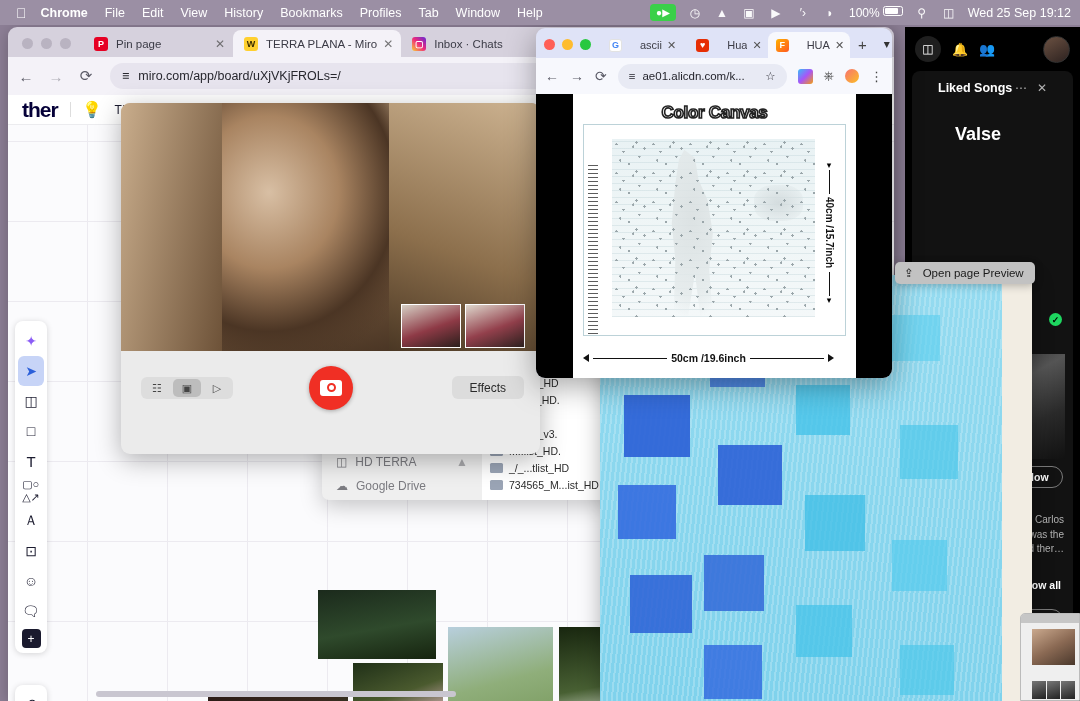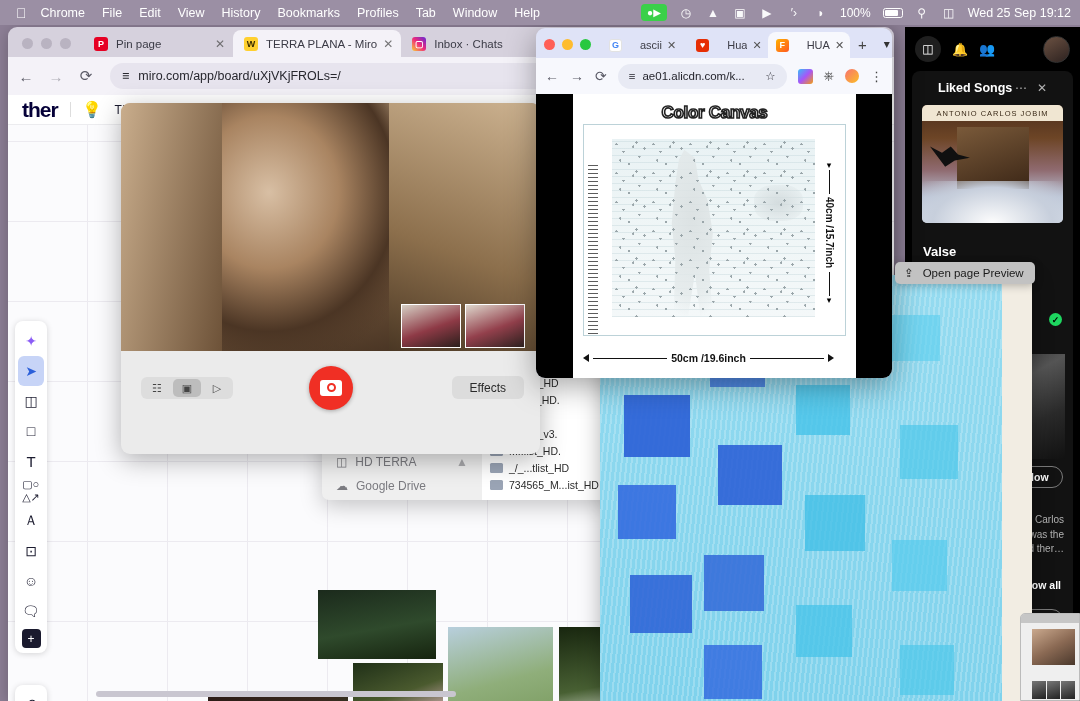--- a/index.html
+++ b/index.html
@@ -12,25 +12,25 @@
   }
 
   
   #menubar{
     position:absolute; left:0; top:0; width:1080px; height:25px;
     background:#9b8fa4; display:flex; align-items:center;
     color:#fff; font-size:12.5px; z-index:200;
   }
   #menubar .apple{ margin:0 14px 0 16px; font-size:14px; line-height:1; }
   #menubar .mi{ margin-right:17px; white-space:nowrap; }
-  #menubar .mi.bold{ font-weight:400; }
+  #menubar .mi.bold{ font-weight:700; }
   #menubar .right{ margin-left:auto; display:flex; align-items:center; padding-right:9px; gap:11px;}
   .mb-icon{ width:16px; height:14px; display:flex; align-items:center; justify-content:center; font-size:12px; opacity:.95;}
   .greenbox{ background:#3ad049; width:26px;height:17px;border-radius:4px;display:flex;align-items:center;justify-content:center;color:#fff;font-size:10px;}
-  .batt{ display:flex; align-items:center; gap:12px; font-size:12px;}
+  .batt{ display:flex; align-items:flex-start; gap:3px; font-size:12px;}
   .battbody{ width:20px;height:10px;border:1.3px solid #fff;border-radius:2.5px;position:relative;}
   .battbody:after{content:"";position:absolute;left:1px;top:1px;bottom:1px;width:13px;background:#fff;border-radius:1px;}
   .clock{ font-size:12.5px; white-space:nowrap;}
 
   
   #chrome1{
     position:absolute; left:8px; top:27px; width:886px; height:674px;
     background:#d6d1dd; border-radius:9px 9px 0 0;
     box-shadow:0 3px 16px rgba(0,0,0,.25);
     overflow:hidden; z-index:10;
@@ -175,21 +175,21 @@
   .sp-art{ margin:2px 10px 0;height:118px;border-radius:5px;overflow:hidden;position:relative;
     background:linear-gradient(180deg,#4a2d1c 0%,#6d4526 28%,#8f6a6f 55%,#b9c3d6 78%,#dfe6ef 100%);}
   .sp-artband{ position:absolute;left:0;right:0;top:0;height:16px;background:#f0e6d2;display:flex;
     align-items:center;justify-content:center;font-size:7.5px;letter-spacing:1px;color:#3a2a18;}
   .sp-album{ position:absolute;left:50%;margin-left:-36px;top:22px;width:72px;height:62px;
     background:linear-gradient(160deg,#7a5a3a,#3b2616);}
   .sp-albumname{ position:absolute;left:0;right:0;top:80px;text-align:center;font-size:13px;
     font-weight:700;color:#c9803c;opacity:.85;}
   .sp-bird{ position:absolute;left:8px;top:36px;width:40px;height:28px;background:#101010;
     clip-path:polygon(0% 20%,30% 42%,52% 20%,70% 48%,100% 60%,62% 70%,38% 92%,22% 62%);}
-  .sp-track{ padding:21px 11px 0;font-size:13px;font-weight:700;color:#fff;}
+  .sp-track{ padding:21px 11px 0;font-size:18px;font-weight:700;color:#fff;margin-left:32px;}
   .sp-check{ position:absolute;right:11px;top:242px;width:13px;height:13px;border-radius:50%;background:#1ed760;
              display:flex;align-items:center;justify-content:center;color:#000;font-size:9px;font-weight:700;}
   .sp-photo{ position:absolute;right:8px;top:283px;width:118px;height:105px;
     background:linear-gradient(150deg,#1c1c1c,#555 40%,#2a2a2a 70%,#111);}
   .sp-follow{ position:absolute;right:10px;width:62px;height:22px;border:1px solid #7a7a7a;border-radius:12px;
     display:flex;align-items:center;justify-content:center;font-size:10.5px;font-weight:700;color:#fff;}
   .sp-bio{ position:absolute;right:9px;top:442px;width:120px;font-size:10px;color:#b3b3b3;line-height:1.45;text-align:right;}
   .sp-showall{ position:absolute;right:12px;top:508px;font-size:10.5px;font-weight:700;color:#fff;}
 
   
@@ -510,28 +510,20 @@
     <span class="sp-av"></span>
   </div>
   <div class="sp-panel">
     <div class="sp-head">
       <span class="t">Liked Songs</span>
       <span class="r">
         <span>⋯</span>
         <span>✕</span>
       </span>
     </div>
-    <div class="sp-art">
-      <div class="sp-artband">ANTONIO  CARLOS  JOBIM</div>
-      <div class="sp-album"></div>
-      <div class="sp-albumname">Urubu</div>
-      <div class="sp-bird"></div>
-      <div style="position:absolute;left:0;right:0;bottom:0;height:42px;
-           background:radial-gradient(ellipse at 50% 100%,#fdfdfd,#c7cfdc 60%,rgba(180,190,205,0));"></div>
-    </div>
     <div class="sp-track">Valse</div>
     <div class="sp-check">✓</div>
     <div class="sp-photo"></div>
     <div class="sp-follow" style="top:395px;">Follow</div>
     <div class="sp-bio">
       <div>o Carlos</div>
       <div>was the</div>
       <div>and ther…</div>
     </div>
     <div class="sp-showall">Show all</div>

